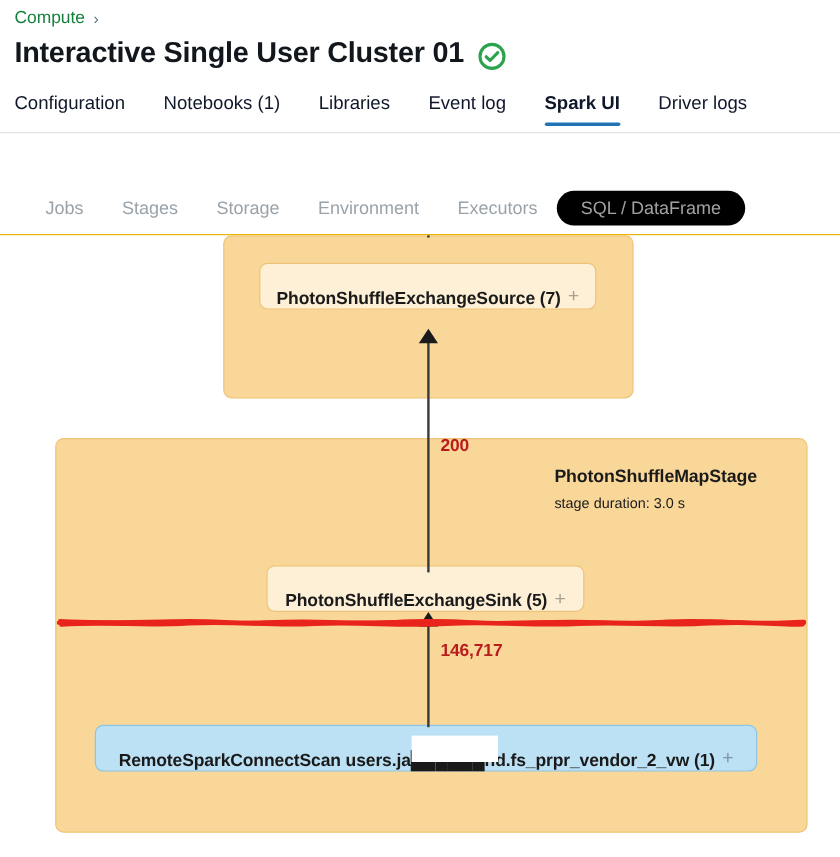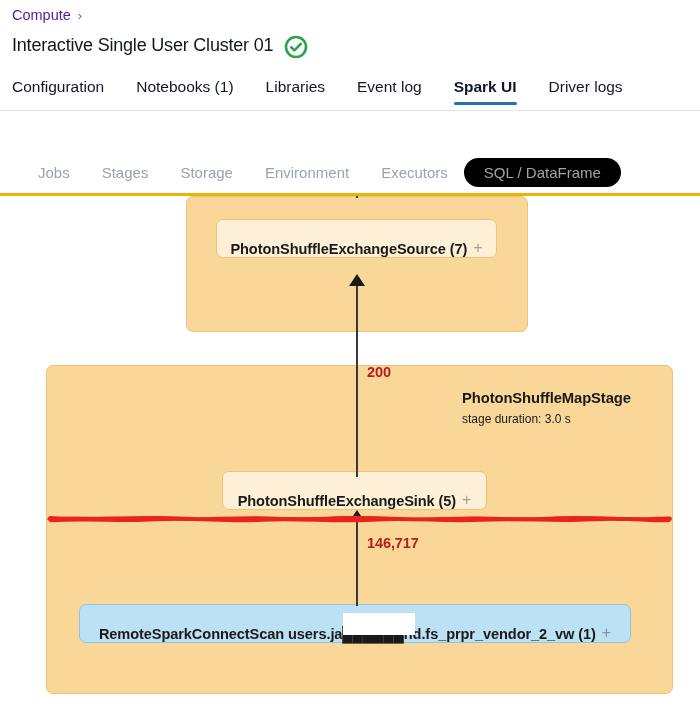--- a/index.html
+++ b/index.html
@@ -11,30 +11,30 @@
     -webkit-font-smoothing: antialiased;
   }
   #root { position: relative; width: 700px; height: 714px; overflow: hidden; background: #fff; }
 
   
   .breadcrumb {
     position: absolute; left: 12px; top: 7px;
     display: flex; align-items: center; gap: 7px;
     font-size: 14.5px;
   }
-  .breadcrumb .crumb-link { color: #4c1d95; text-decoration: none; cursor: pointer; }
+  .breadcrumb .crumb-link { color: #15803d; text-decoration: none; cursor: pointer; }
   .breadcrumb .crumb-sep { color: #5F7281; font-size: 13px; }
 
   
   .title-row {
     position: absolute; left: 12px; top: 32px;
     display: flex; align-items: center; gap: 11px;
   }
   .page-title {
-    font-size: 18px; font-weight: 400; color: #11171C;
+    font-size: 24px; font-weight: 700; color: #11171C;
     letter-spacing: -0.2px; line-height: 1.1;
   }
   .status-check { width: 24px; height: 24px; display: block; margin-top: 3px; }
 
   
   .tabs {
     position: absolute; left: 0; top: 78px; width: 700px; height: 33px;
     display: flex; align-items: flex-start; gap: 0px;
     border-bottom: 1px solid #E0E5E8;
   }
@@ -48,21 +48,21 @@
   .tab.active::after {
     content: ""; position: absolute; left: 0; right: 0; bottom: 0;
     height: 3px; background: #2272B4; border-radius: 2px;
   }
 
   
   .subnav {
     position: absolute; left: 0; top: 152px; width: 700px; height: 44px;
     display: flex; align-items: center;
     background: #ffffff;
-    border-bottom: 3px solid #eab308;
+    border-bottom: 1px solid #eab308;
     z-index: 6;
   }
   .subtab {
     font-size: 15px; color: #9AA3AA; font-weight: 400;
     padding: 6px 16px; border-radius: 16px; cursor: pointer;
     white-space: nowrap;
   }
   .subtab:first-child { margin-left: 22px; }
   .subtab.pill { background: #000000; color: #A2A2A2; padding: 6px 20px; }
 

